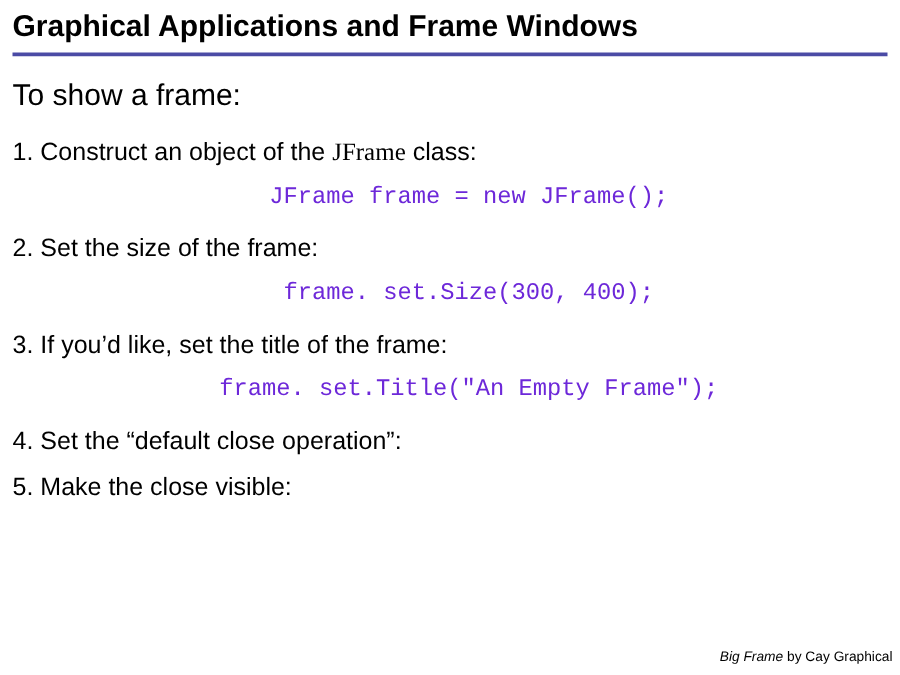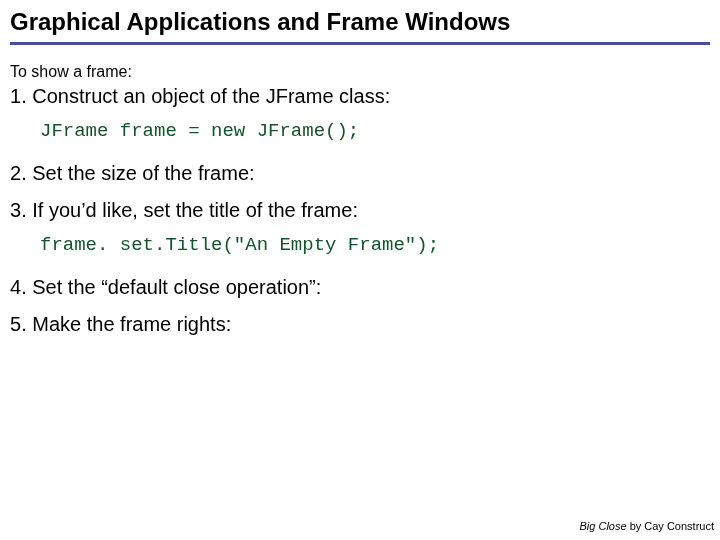--- a/index.html
+++ b/index.html
@@ -8,50 +8,51 @@
   .title {
     font-family: "Trebuchet MS", "Lucida Sans Unicode", Arial, sans-serif;
     font-size: 24px;
     font-weight: bold;
     color: #000;
     padding-bottom: 6px;
     border-bottom: 3px solid #4b4ba5;
     margin-bottom: 18px;
   }
   .intro {
-    font-size: 16px;
-    margin: 0 0 2px 0;
+    font-size: 24px;
+    margin: 0 0 18px 0;
   }
   ol.steps {
     list-style: none;
     counter-reset: step;
     padding-left: 0;
   }
   ol.steps > li {
     counter-increment: step;
     margin-bottom: 10px;
   }
   ol.steps > li .step-text {
     font-size: 20px;
     line-height: 1.35;
     margin-bottom: 10px;
   }
   ol.steps > li .step-text::before {
     content: counter(step) ". ";
   }
   .mono, code {
-    font-family: Liberation Sans, sans-serif;
+    font-family: Liberation Serif, serif;
   }
   .code-line {
     font-family: "Courier New", Courier, monospace;
     font-size: 19px;
-    color: #14532d;
+    color: #6d28d9;
     padding-left: 30px;
     margin-bottom: 18px;
     white-space: pre;
+    text-align: center;
   }
   .footer {
     position: absolute;
     right: 6px;
     bottom: 6px;
     text-align: right;
     font-size: 11px;
     line-height: 1.25;
     color: #000;
   }
@@ -66,30 +67,31 @@
 
   <div class="intro">To show a frame:</div>
 
   <ol class="steps">
     <li>
       <div class="step-text"><span>Construct an object of the </span><code class="mono">JFrame</code><span> class:</span></div>
       <div class="code-line">JFrame frame = new JFrame();</div>
     </li>
     <li>
       <div class="step-text"><span>Set the size of the frame:</span></div>
+      <div class="code-line">frame. set.Size(300, 400);</div>
     </li>
     <li>
       <div class="step-text"><span>If you’d like, set the title of the frame:</span></div>
       <div class="code-line">frame. set.Title("An Empty Frame");</div>
     </li>
     <li>
       <div class="step-text"><span>Set the “default close operation”:</span></div>
     </li>
     <li>
-      <div class="step-text"><span>Make the frame rights:</span></div>
+      <div class="step-text"><span>Make the close visible:</span></div>
     </li>
   </ol>
 
   <div class="footer">
-    <div><span class="book">Big Close</span><span> by Cay Construct</span></div>
+    <div><span class="book">Big Frame</span><span> by Cay Graphical</span></div>
   </div>
 
 </div>
 
 </body></html>

